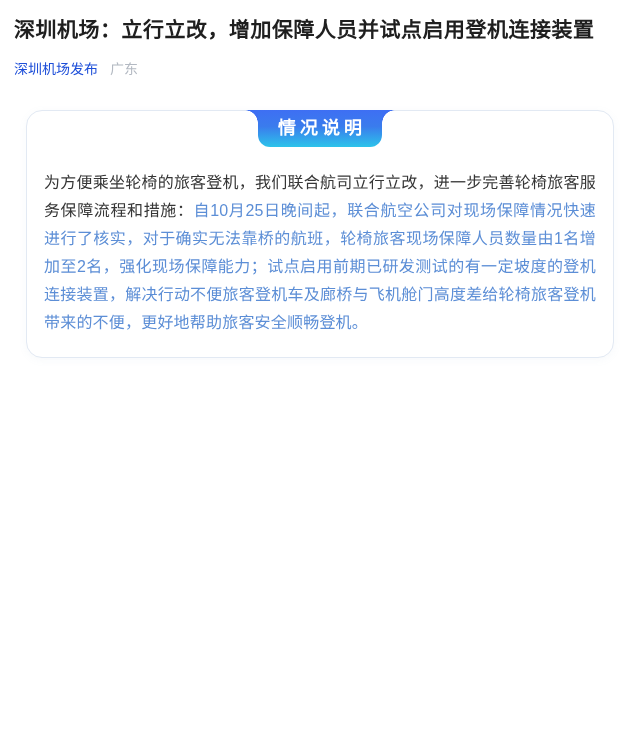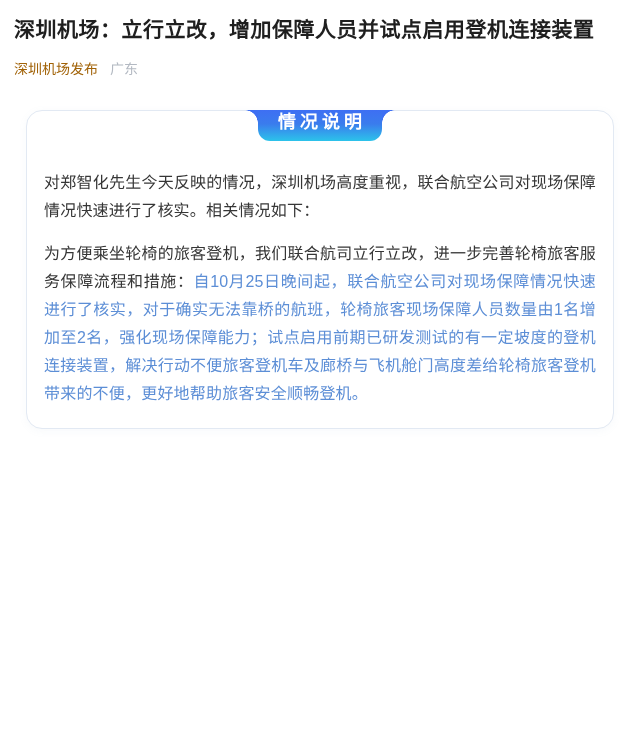--- a/index.html
+++ b/index.html
@@ -29,21 +29,21 @@
   }
   .byline {
     margin-top: 14px;
     font-size: 14px;
     display: flex;
     align-items: baseline;
     gap: 12px;
     white-space: nowrap;
   }
   .author {
-    color: #a16207;
+    color: #1d4ed8;
     cursor: pointer;
     text-decoration: none;
   }
   .meta {
     color: #b3b9c2;
   }
   .card {
     position: relative;
     width: 588px;
     margin: 32px auto 0 auto;
@@ -58,21 +58,21 @@
     position: absolute;
     top: -1px;
     left: 50%;
     transform: translateX(-50%);
     background: linear-gradient(180deg, #3e6ff3 0%, #3a7ced 45%, #2cc3ea 100%);
     color: #ffffff;
     font-size: 18px;
     font-weight: 700;
     letter-spacing: 4px;
     line-height: 1;
-    padding: 3px 16px 10px 20px;
+    padding: 9px 16px 10px 20px;
     border-radius: 0 0 12px 12px;
   }
   .badge::before,
   .badge::after {
     content: "";
     position: absolute;
     top: 0;
     width: 13px;
     height: 13px;
   }
@@ -109,21 +109,20 @@
     <div class="byline">
       <span class="author">深圳机场发布</span>
       <span class="meta">广东</span>
     </div>
   </div>
 
   <div class="card">
     <div class="badge">情况说明</div>
 
     <div class="body-text">
-      <p>对郑智化先生今天反映的情况，深圳机场高度重视，联合航空公司对现场保障情况快速进行了核实。相关情况如下：</p>
 
 
       <p><span>为方便乘坐轮椅的旅客登机，我们联合航司立行立改，进一步完善轮椅旅客服务保障流程和措施：</span><span class="highlight">自10月25日晚间起，联合航空公司对现场保障情况快速进行了核实，对于确实无法靠桥的航班，轮椅旅客现场保障人员数量由1名增加至2名，强化现场保障能力；试点启用前期已研发测试的有一定坡度的登机连接装置，解决行动不便旅客登机车及廊桥与飞机舱门高度差给轮椅旅客登机带来的不便，更好地帮助旅客安全顺畅登机。</span></p>
 
     </div>
   </div>
 
 </div>
 
 </body></html>

